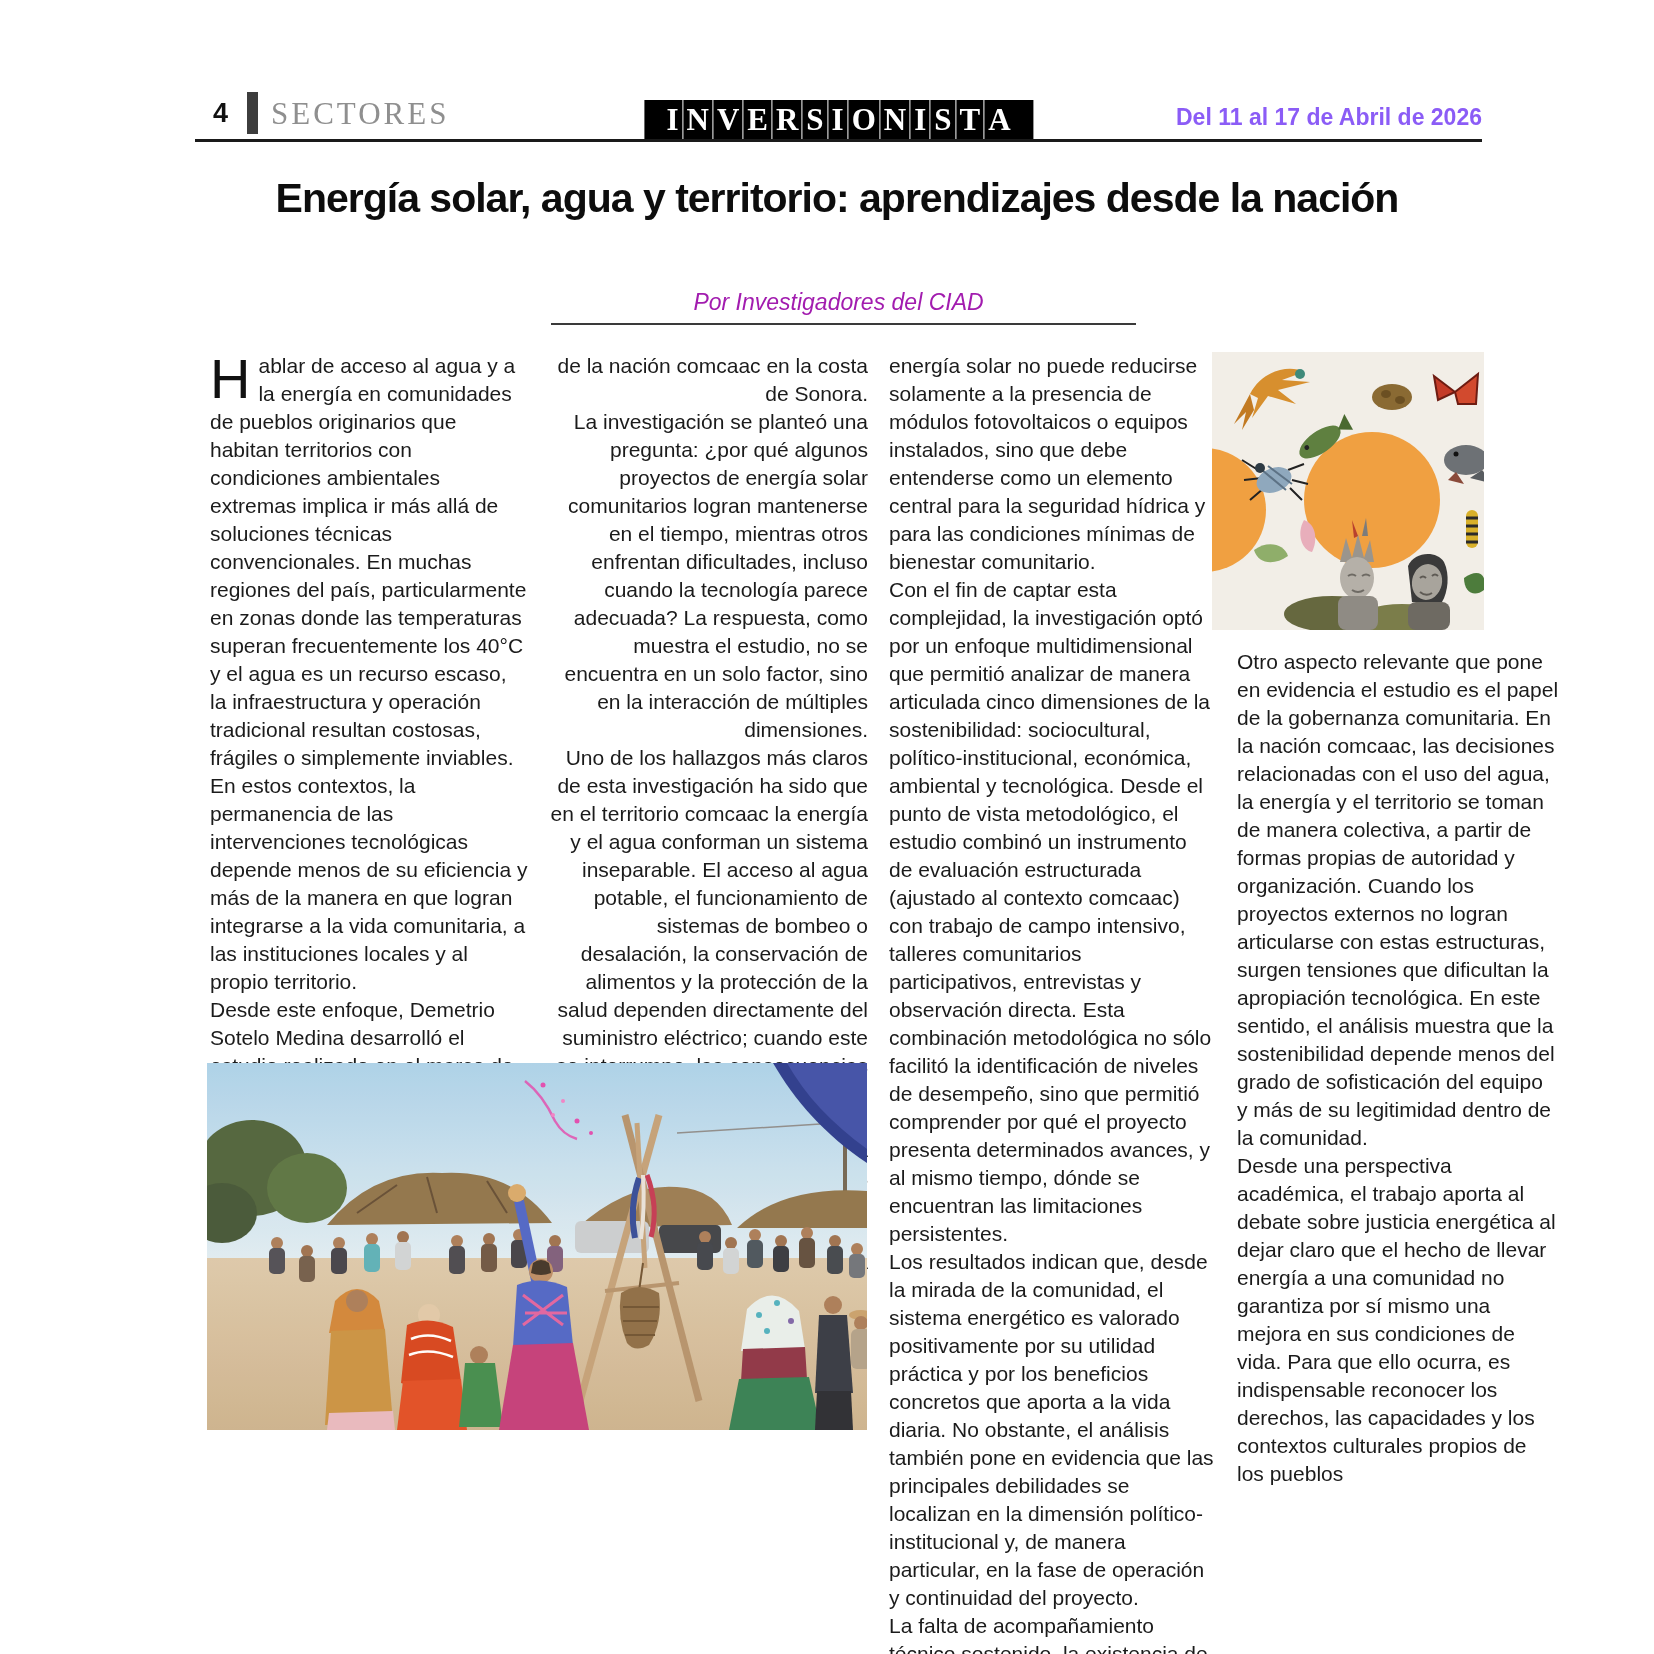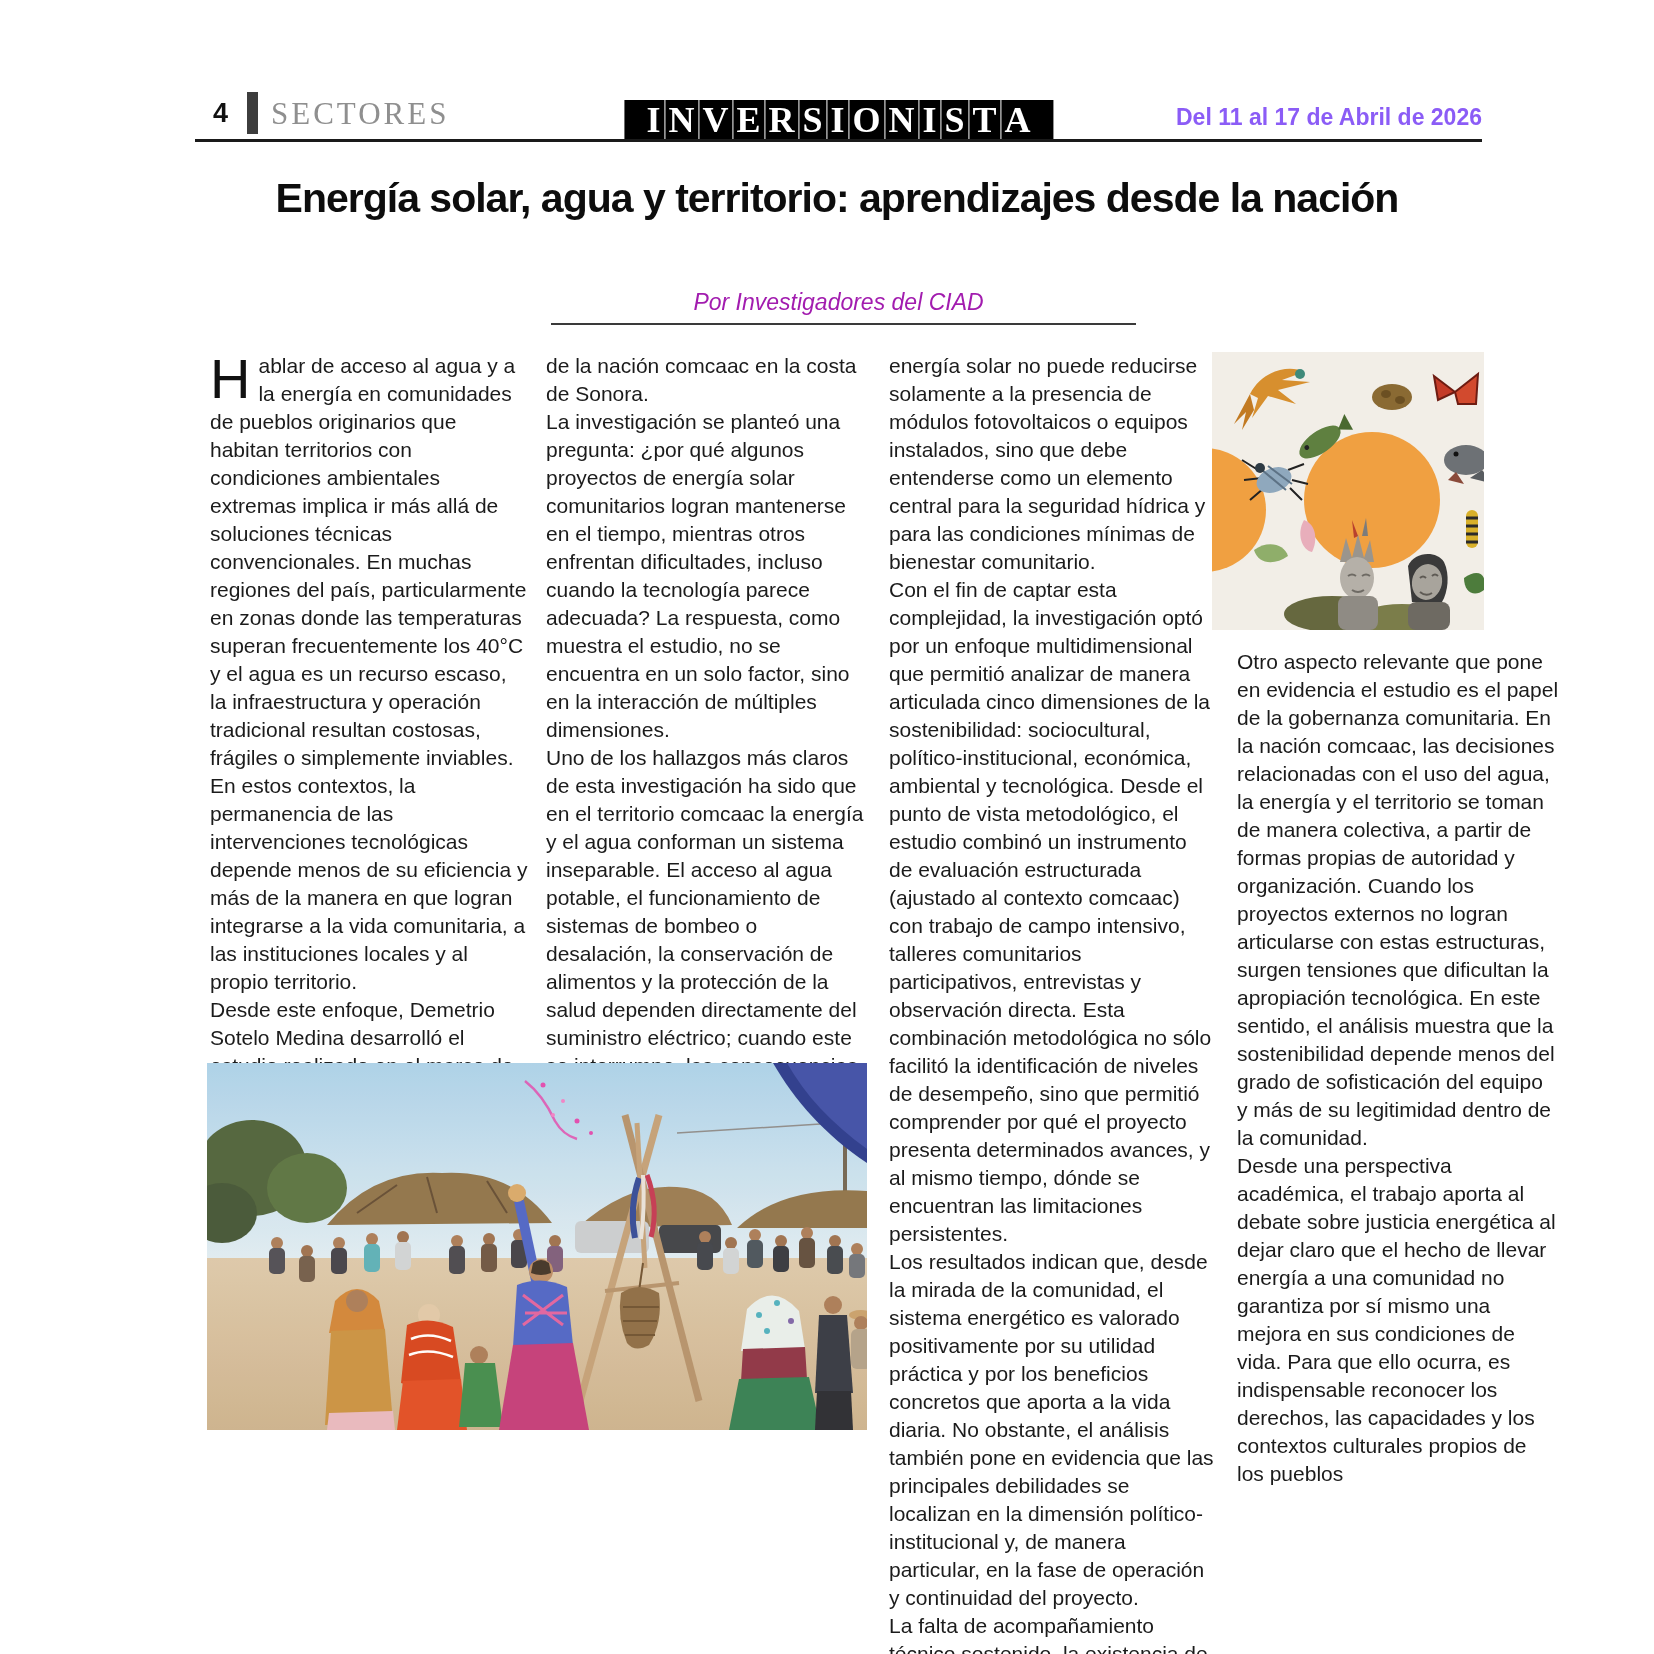--- a/index.html
+++ b/index.html
@@ -7,39 +7,39 @@
         font-family:"Liberation Sans", sans-serif;color:#1c1c1c;overflow:hidden;margin:0 auto;}
 
   
   .header{position:absolute;left:195px;top:92px;width:1287px;height:48px;}
   .pagenum{position:absolute;left:18px;top:6px;font-size:27px;font-weight:bold;color:#111;}
   .section-bar{position:absolute;left:52px;top:0px;width:11px;height:42px;background:#3d3d3d;}
   .section-label{position:absolute;left:76px;top:4px;font-family:"Liberation Serif", serif;
                  font-weight:normal;font-size:31px;letter-spacing:3px;color:#8f8f8f;}
   .masthead{position:absolute;left:50%;top:8px;transform:translateX(-50%);
             background:#000;color:#fff;font-family:"Liberation Serif", serif;font-weight:bold;
-            font-size:36px;line-height:40px;padding:0 19px;white-space:nowrap;}
+            font-size:31px;line-height:40px;padding:0 19px;white-space:nowrap;}
   .m-letter{display:inline-block;padding:0 3.5px;border-right:1px solid #fff;}
   .m-letter:last-child{border-right:none;}
   .date{position:absolute;right:0;top:12px;font-size:23px;font-weight:bold;color:#8b5cf6;}
   .header-rule{position:absolute;left:195px;top:139px;width:1287px;height:3px;background:#1a1a1a;}
 
   
   .headline{position:absolute;left:182px;top:152px;width:1310px;text-align:center;
             font-weight:bold;color:#0d0d0d;font-size:41px;line-height:56px;letter-spacing:-1px;margin-top:18px;}
   .headline .hl-line{white-space:nowrap;}
   .byline{position:absolute;left:195px;top:289px;width:1287px;text-align:center;
           font-style:italic;font-size:23px;color:#a21caf;}
   .byline-rule{position:absolute;left:551px;top:323px;width:585px;height:2px;background:#3a3a3a;}
 
   
   .col{position:absolute;font-size:21px;line-height:28px;color:#1b1b1b;text-align:left;}
   .col p{margin:0;}
   .col-1{left:210px;top:352px;width:318px;}
-  .col-2{left:546px;top:352px;width:322px;}
+  .col-2{left:546px;top:352px;width:322px;text-align:right;}
   .col-3{left:889px;top:352px;width:326px;}
   .col-4{left:1237px;top:648px;width:322px;}
   .dropcap{float:left;font-size:56px;line-height:47px;padding:3px 8px 0 0;color:#111;}
 
   
   .collage{position:absolute;left:1212px;top:352px;width:272px;height:278px;}
   .photo{position:absolute;left:207px;top:1063px;width:660px;height:367px;}
   .collage svg,.photo svg{display:block;width:100%;height:100%;}
 </style>
 </head>

